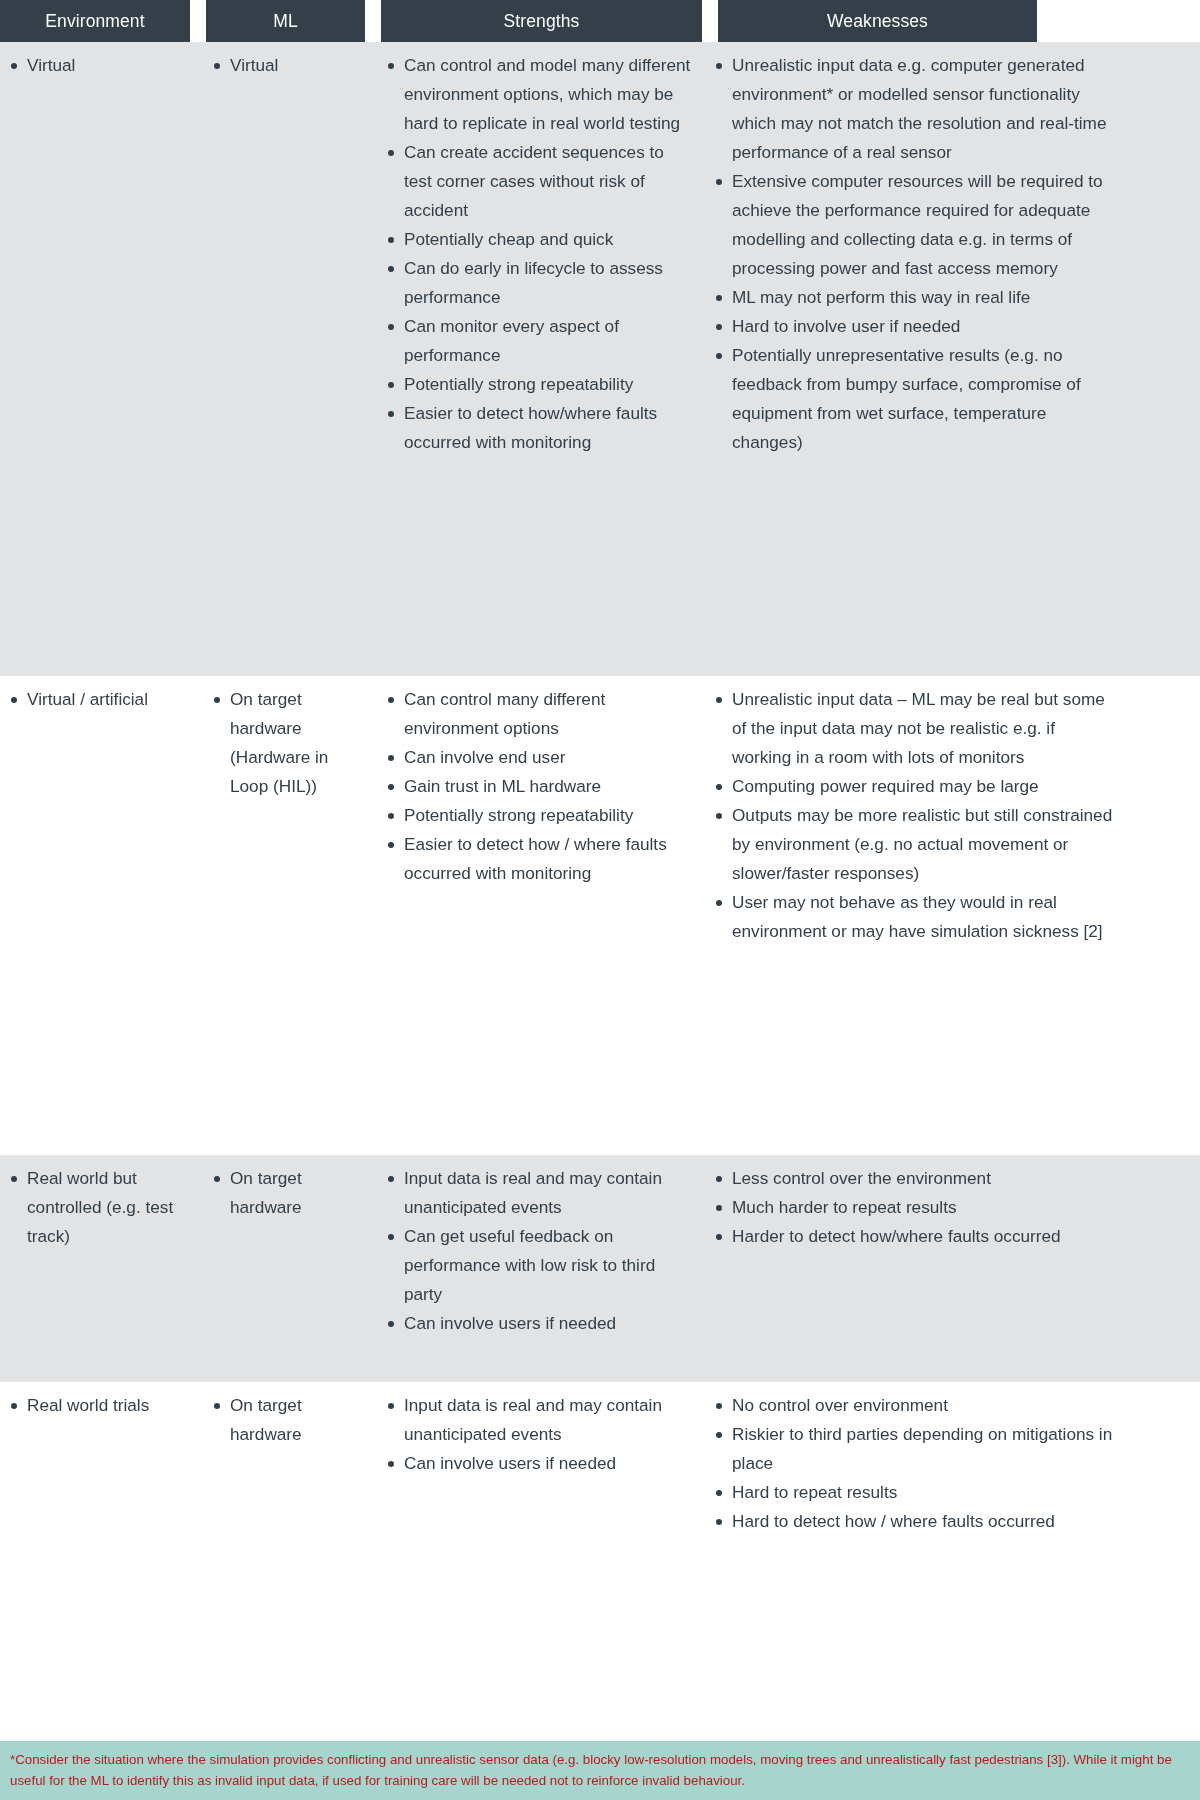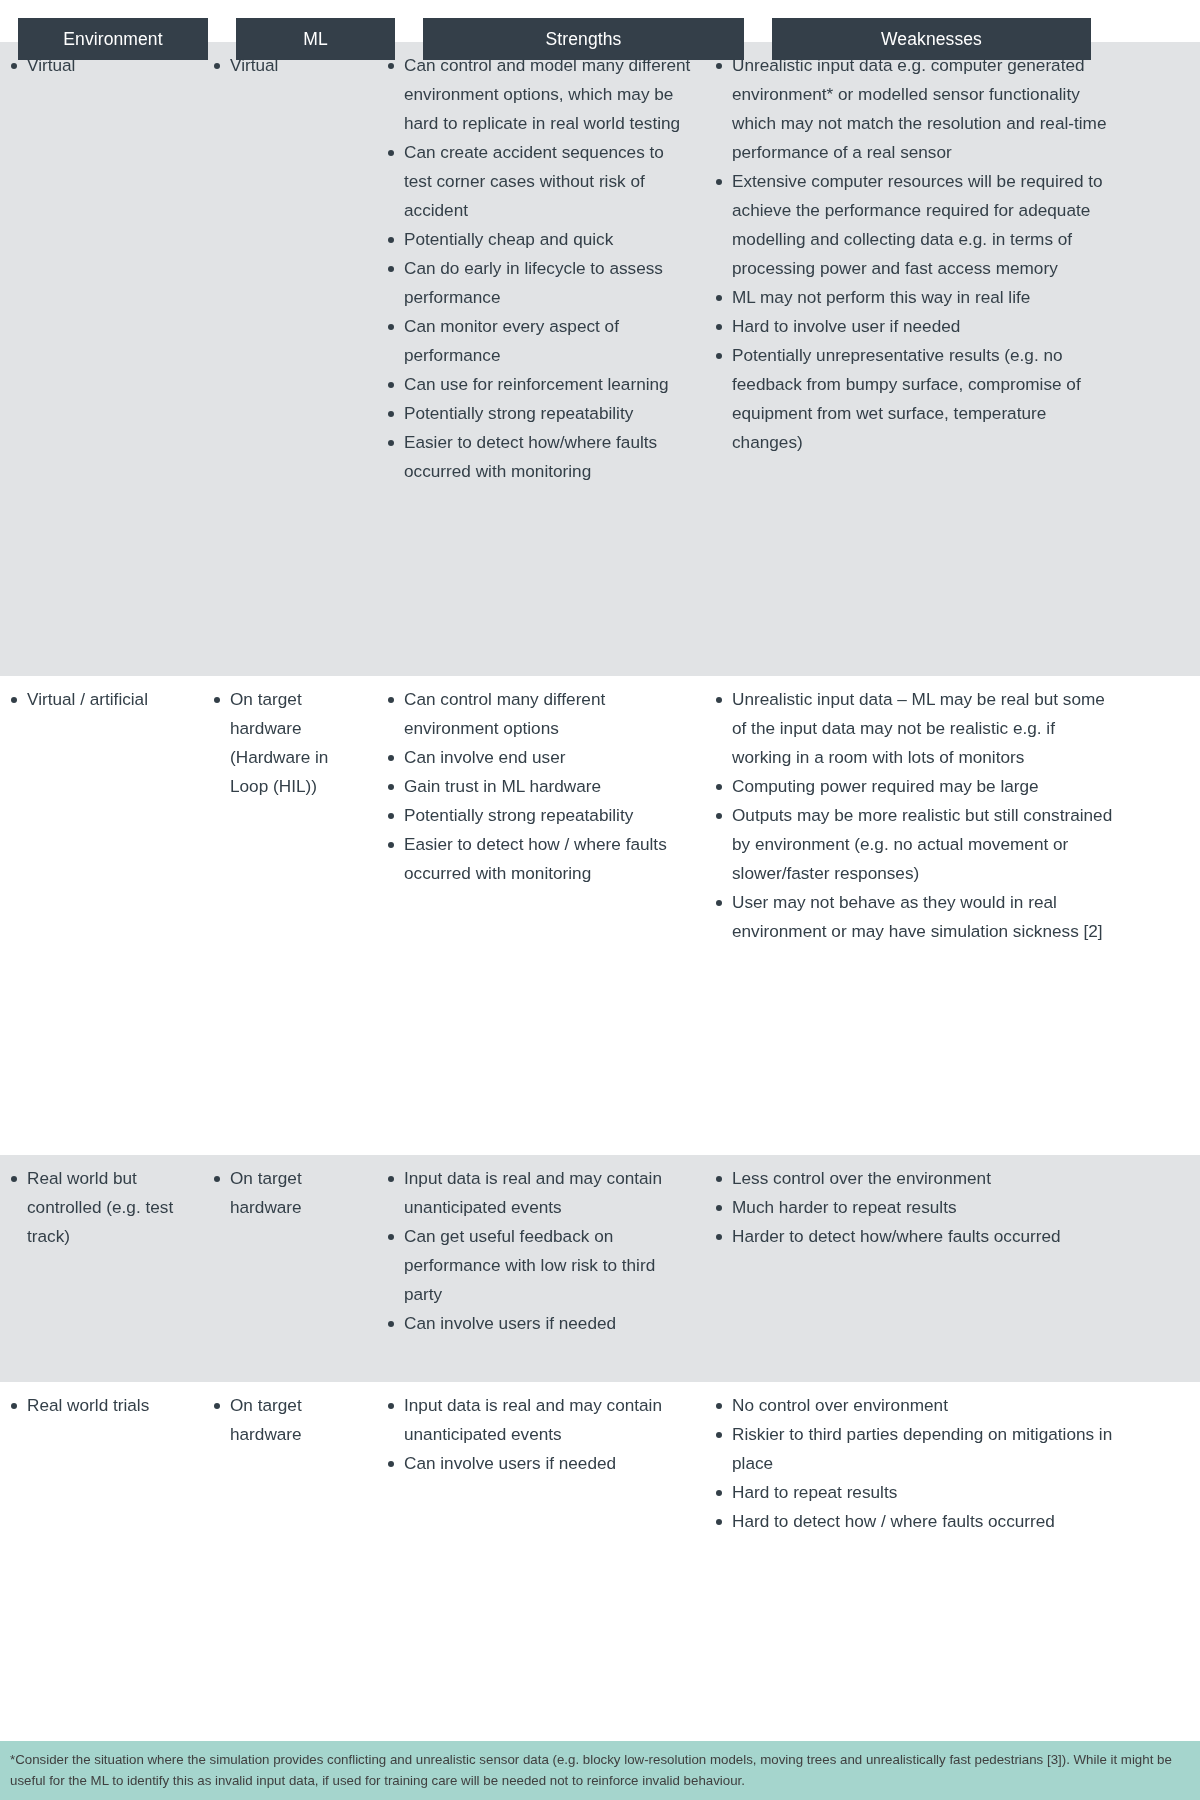--- a/index.html
+++ b/index.html
@@ -15,22 +15,22 @@
     position: relative;
     overflow: hidden;
     background: #ffffff;
   }
 
   
   .thead {
     display: flex;
     width: 1200px;
     height: 42px;
-    gap: 28px;
-    padding: 18px;
+    gap: 16px;
+    padding: 0;
     text-align: right;
   }
   .th {
     background: #343f49;
     color: #ffffff;
     font-size: 17.5px;
     font-weight: 400;
     letter-spacing: 0.1px;
     display: flex;
     align-items: center;
@@ -93,21 +93,21 @@
   .row-3 { min-height: 227px; }
   .row-4 { min-height: 191px; }
 
   
   .footnote {
     position: absolute;
     left: 0;
     bottom: 0;
     width: 1200px;
     background: #a5d5cd;
-    color: #404040;
+    color: #b91c1c;
     font-size: 13.3px;
     line-height: 21px;
     padding: 8px 12px 9px 10px;
   }
 </style>
 </head>
 <body>
 
 <div class="table-wrap">
 
@@ -130,21 +130,20 @@
             <li>Virtual</li>
           </ul>
         </div>
         <div class="cell c-str">
           <ul class="bullets">
             <li>Can control and model many different environment options, which may be hard to replicate in real world testing</li>
             <li>Can create accident sequences to test corner cases without risk of accident</li>
             <li>Potentially cheap and quick</li>
             <li>Can do early in lifecycle to assess performance</li>
             <li>Can monitor every aspect of performance</li>
-            <li>Can use for reinforcement learning</li>
             <li>Potentially strong repeatability</li>
             <li>Easier to detect how/where faults occurred with monitoring</li>
           </ul>
         </div>
         <div class="cell c-wk">
           <ul class="bullets">
             <li>Unrealistic input data e.g. computer generated environment* or modelled sensor functionality which may not match the resolution and real-time performance of a real sensor</li>
             <li>Extensive computer resources will be required to achieve the performance required for adequate modelling and collecting data e.g. in terms of processing power and fast access memory</li>
             <li>ML may not perform this way in real life</li>
             <li>Hard to involve user if needed</li>

